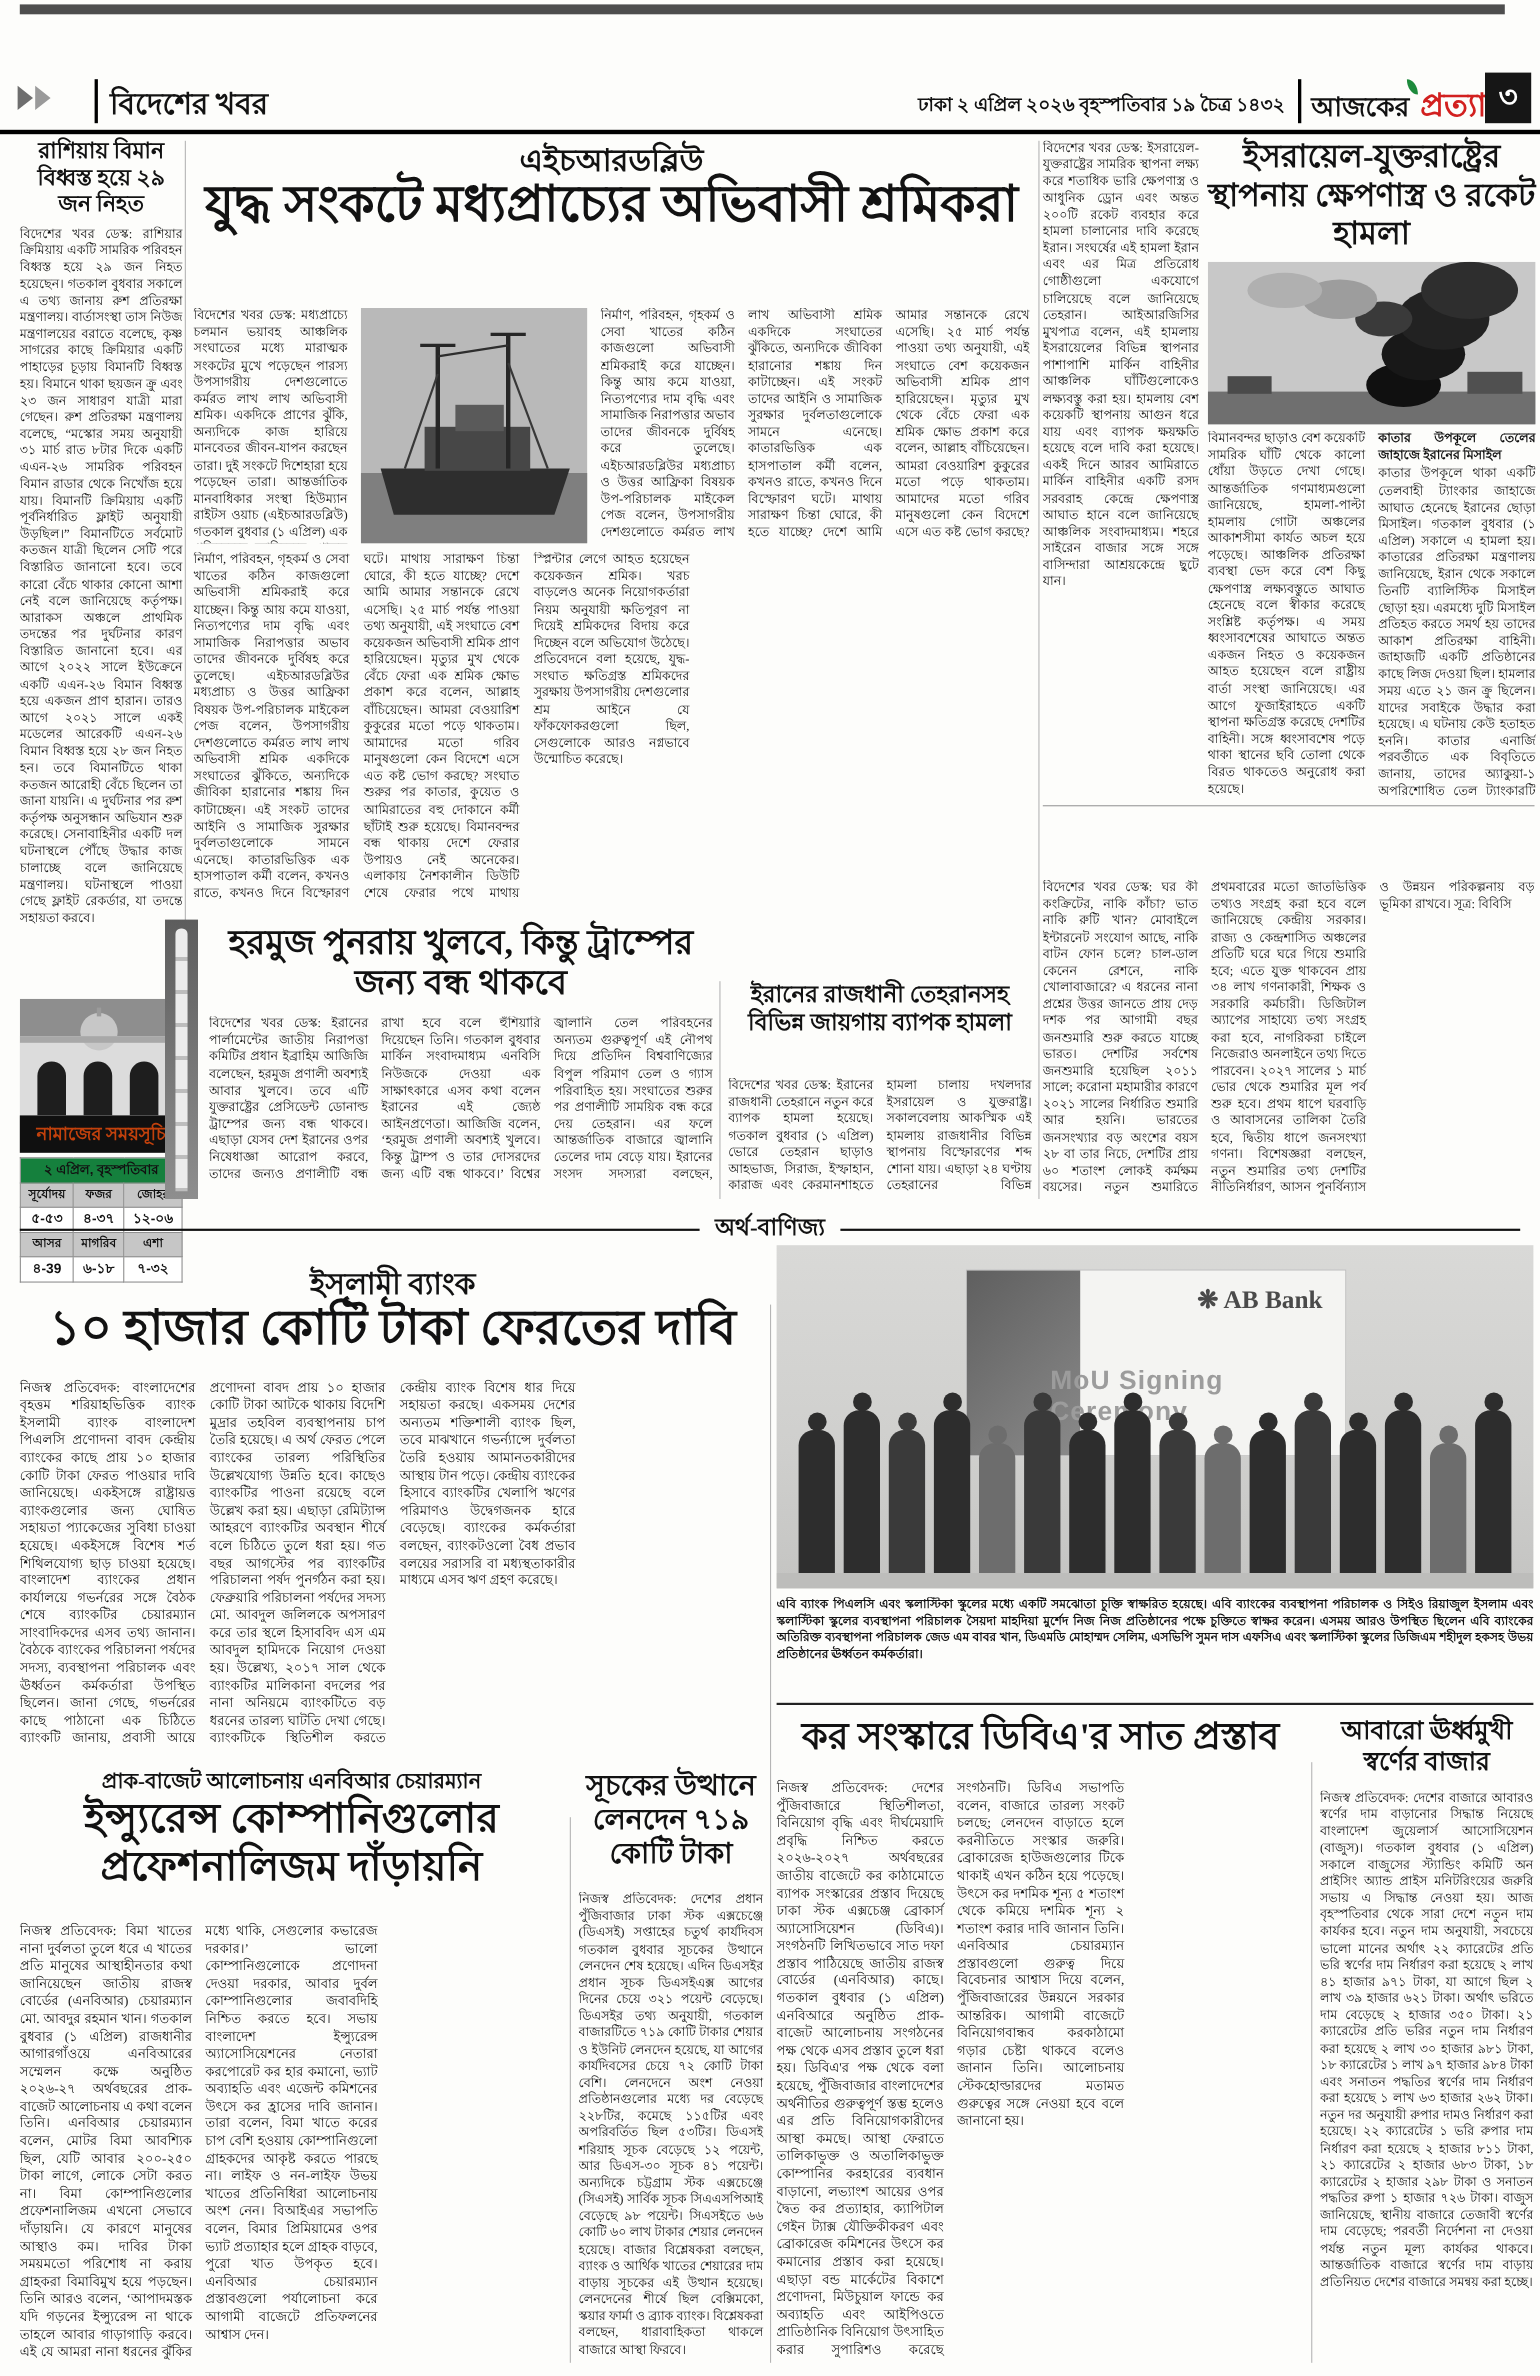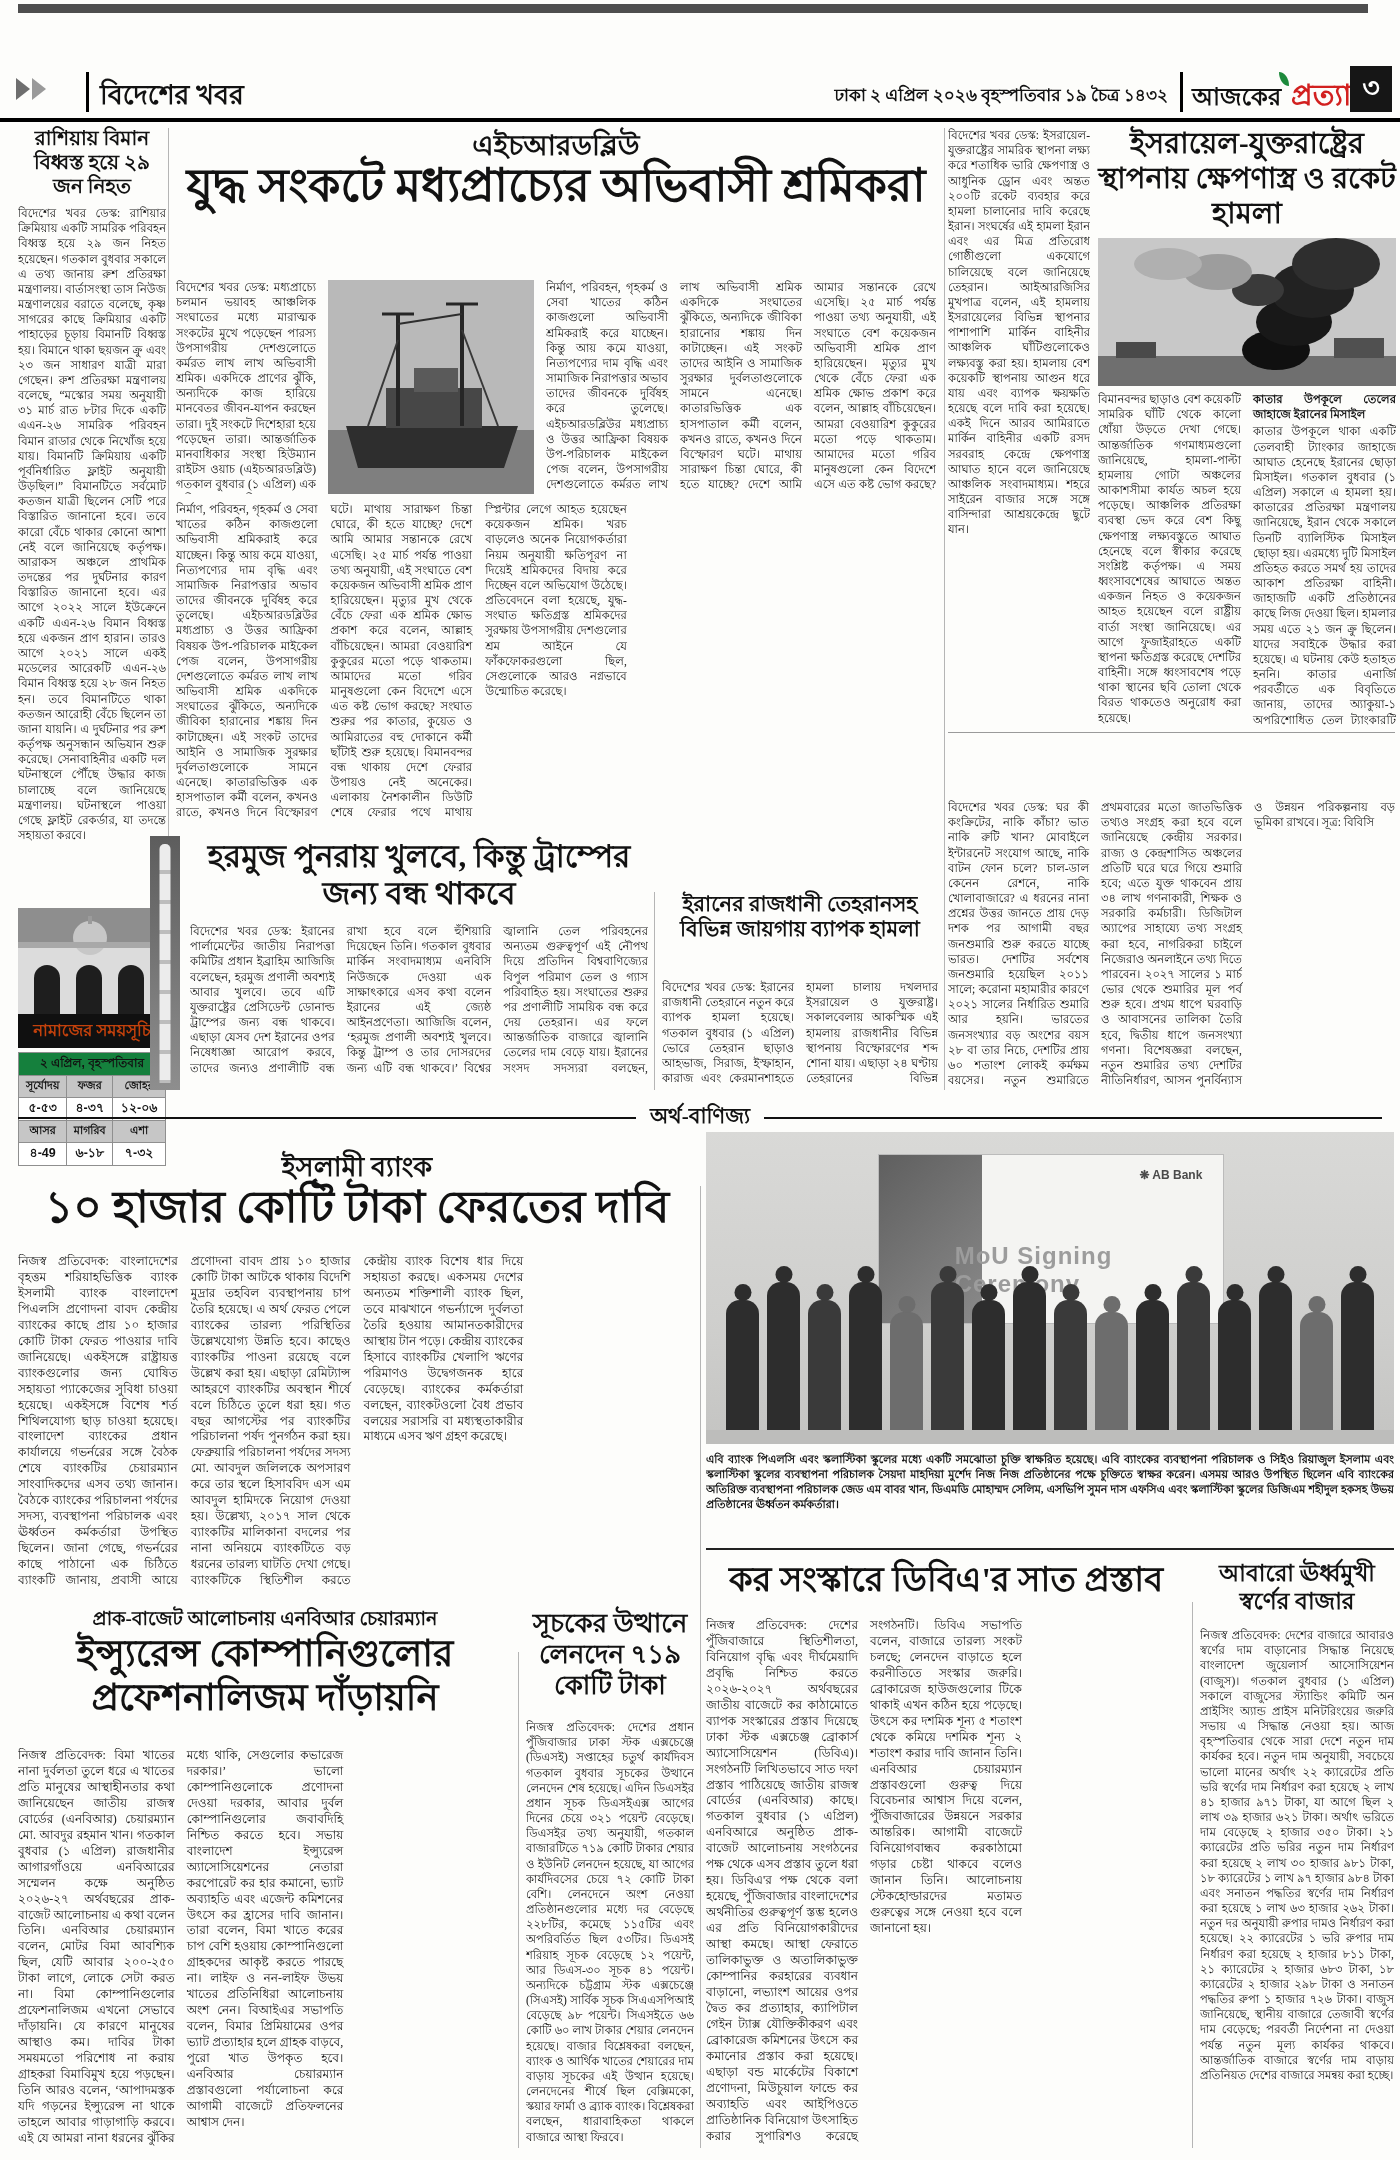--- a/index.html
+++ b/index.html
@@ -41,22 +41,22 @@
   .ptable td{border:1px solid #8f8f8f;text-align:center;padding:1px 0;}
   .pdate{background:#15803d;font-weight:700;font-size:12px;}
   .plab{background:#c6c6c6;font-size:11px;font-weight:700;}
   .pval{font-size:12.5px;font-weight:700;background:#fff;}
   
   .abphoto{background:linear-gradient(180deg,#d9d9d7 0%,#cfcfcd 60%,#c4c4c2 100%);overflow:hidden;}
   .abbanner{position:absolute;left:25%;top:7%;width:50%;height:54%;background:#f4f4f2;
             border:1px solid #bbb;}
   .abbanner .dk{position:absolute;left:0;top:0;width:30%;height:100%;
             background:linear-gradient(135deg,#5f5f5f,#8a8a8a);}
-  .abbrand{position:absolute;right:6%;top:8%;font-family:Liberation Sans, sans-serif;
-           font-size:12px;font-weight:700;color:#4a4a4a;text-align:right;}
+  .abbrand{position:absolute;right:6%;top:8%;font-family:Liberation Serif, serif;
+           font-size:23px;font-weight:700;color:#4a4a4a;text-align:right;}
   .abtitle{position:absolute;left:22%;top:52%;width:76%;font-family:"Liberation Sans",sans-serif;
            font-size:24px;font-weight:800;color:#9c9c9c;letter-spacing:1px;}
   .people{position:absolute;left:0;bottom:14px;width:100%;display:flex;align-items:flex-end;
           justify-content:space-between;padding:0 20px;box-sizing:border-box;}
   .person{width:33px;background:#2d2d2d;border-radius:14px 14px 0 0;position:relative;}
   .person::before{content:"";position:absolute;top:-16px;left:50%;transform:translateX(-50%);
           width:17px;height:17px;border-radius:50%;background:#2d2d2d;}
   .person:nth-child(odd){height:130px;}
   .person:nth-child(even){height:148px;}
   .person:nth-child(3n){background:#3a3a3a;}.person:nth-child(3n)::before{background:#3a3a3a;}
@@ -131,21 +131,21 @@
       <td class="pval">৫-৫৩</td>
       <td class="pval">৪-৩৭</td>
       <td class="pval">১২-০৬</td>
     </tr>
     <tr>
       <td class="plab">আসর</td>
       <td class="plab">মাগরিব</td>
       <td class="plab">এশা</td>
     </tr>
     <tr>
-      <td class="pval">৪-49</td>
+      <td class="pval">৪-39</td>
       <td class="pval">৬-১৮</td>
       <td class="pval">৭-৩২</td>
     </tr>
   </tbody>
     </table>
 
   <div class="abs kicker" style="left:176px;top:124px;width:760px;font-size:28px;">এইচআরডব্লিউ</div>
   <div class="abs hl" style="left:176px;top:158px;width:760px;font-size:46px;">যুদ্ধ সংকটে মধ্যপ্রাচ্যের অভিবাসী শ্রমিকরা</div>
   <div class="abs" style="left:176px;top:280px;width:760px;height:214px;display:flex;gap:12px;">
     <div class="body-sm" style="width:140px;height:214px;">বিদেশের খবর ডেস্ক: মধ্যপ্রাচ্যে চলমান ভয়াবহ আঞ্চলিক সংঘাতের মধ্যে মারাত্মক সংকটের মুখে পড়েছেন পারস্য উপসাগরীয় দেশগুলোতে কর্মরত লাখ লাখ অভিবাসী শ্রমিক। একদিকে প্রাণের ঝুঁকি, অন্যদিকে কাজ হারিয়ে মানবেতর জীবন-যাপন করছেন তারা। দুই সংকটে দিশেহারা হয়ে পড়েছেন তারা। আন্তর্জাতিক মানবাধিকার সংস্থা হিউম্যান রাইটস ওয়াচ (এইচআরডব্লিউ) গতকাল বুধবার (১ এপ্রিল) এক প্রতিবেদনে জানিয়েছে, গালফ কো-অপারেশন কাউন্সিল (জিসিসি) ভুক্ত দেশগুলোতে অবস্থানরত অভিবাসী শ্রমিকদের জীবন এ সংঘাতময় পরিস্থিতির কারণে চরম ঝুঁকির মধ্যে রয়েছে। সৌদি আরব, সংযুক্ত আরব আমিরাত, কুয়েত, ওমান, কাতার ও বাহরাইনে কর্মরত এসব শ্রমিকের অধিকাংশই দক্ষিণ এশিয়া ও আফ্রিকার বিভিন্ন দেশ থেকে আসা।</div>

